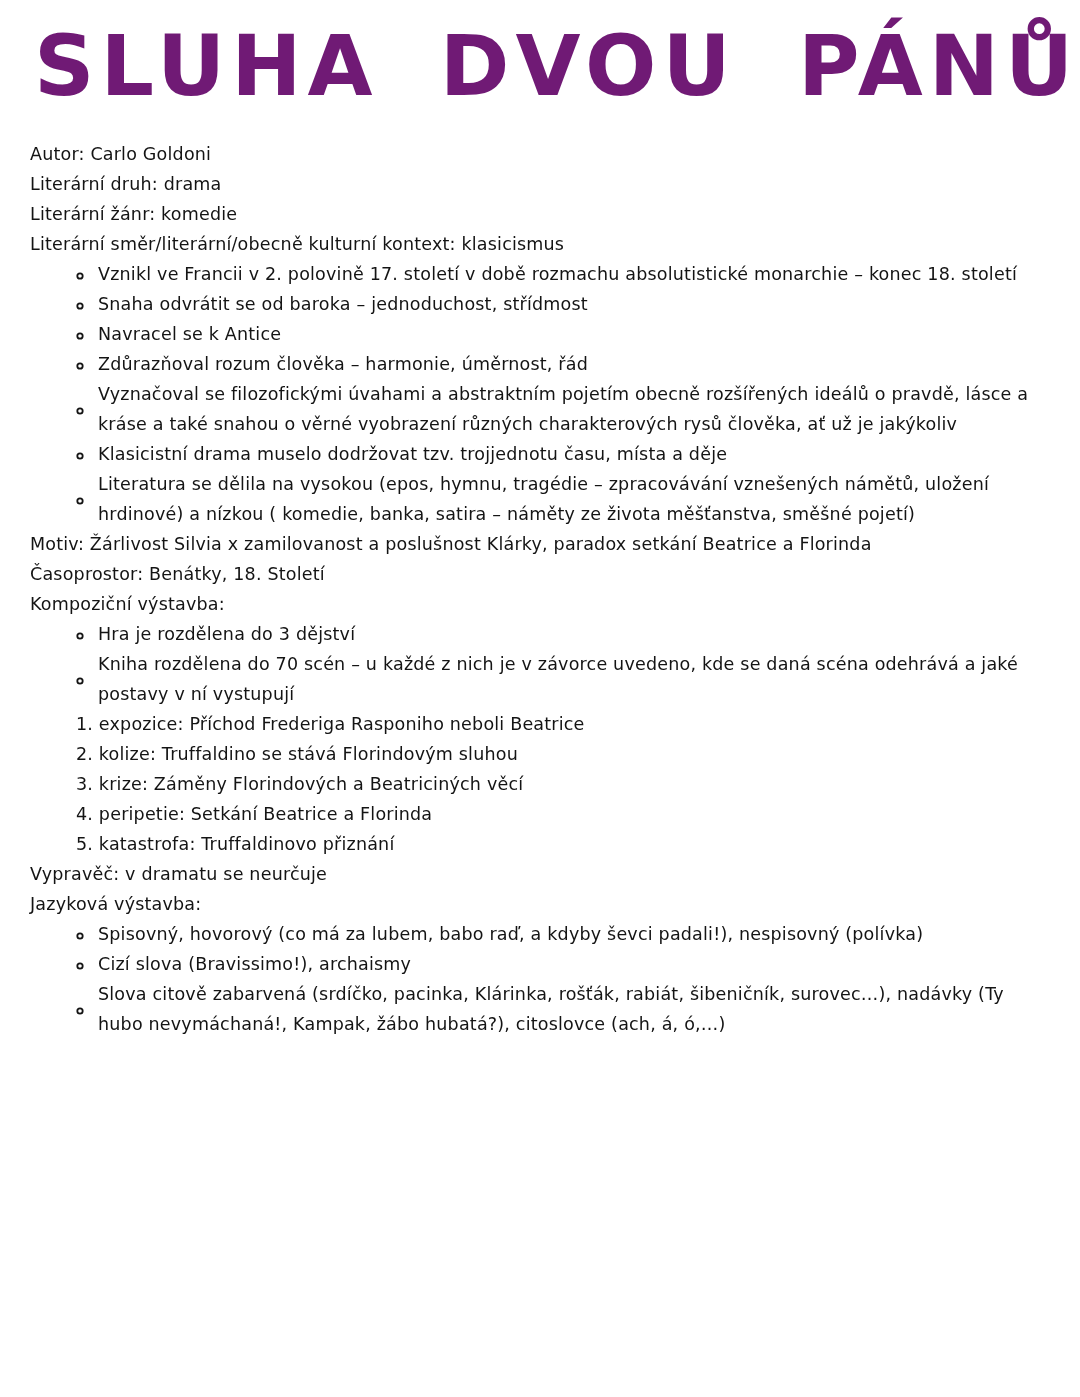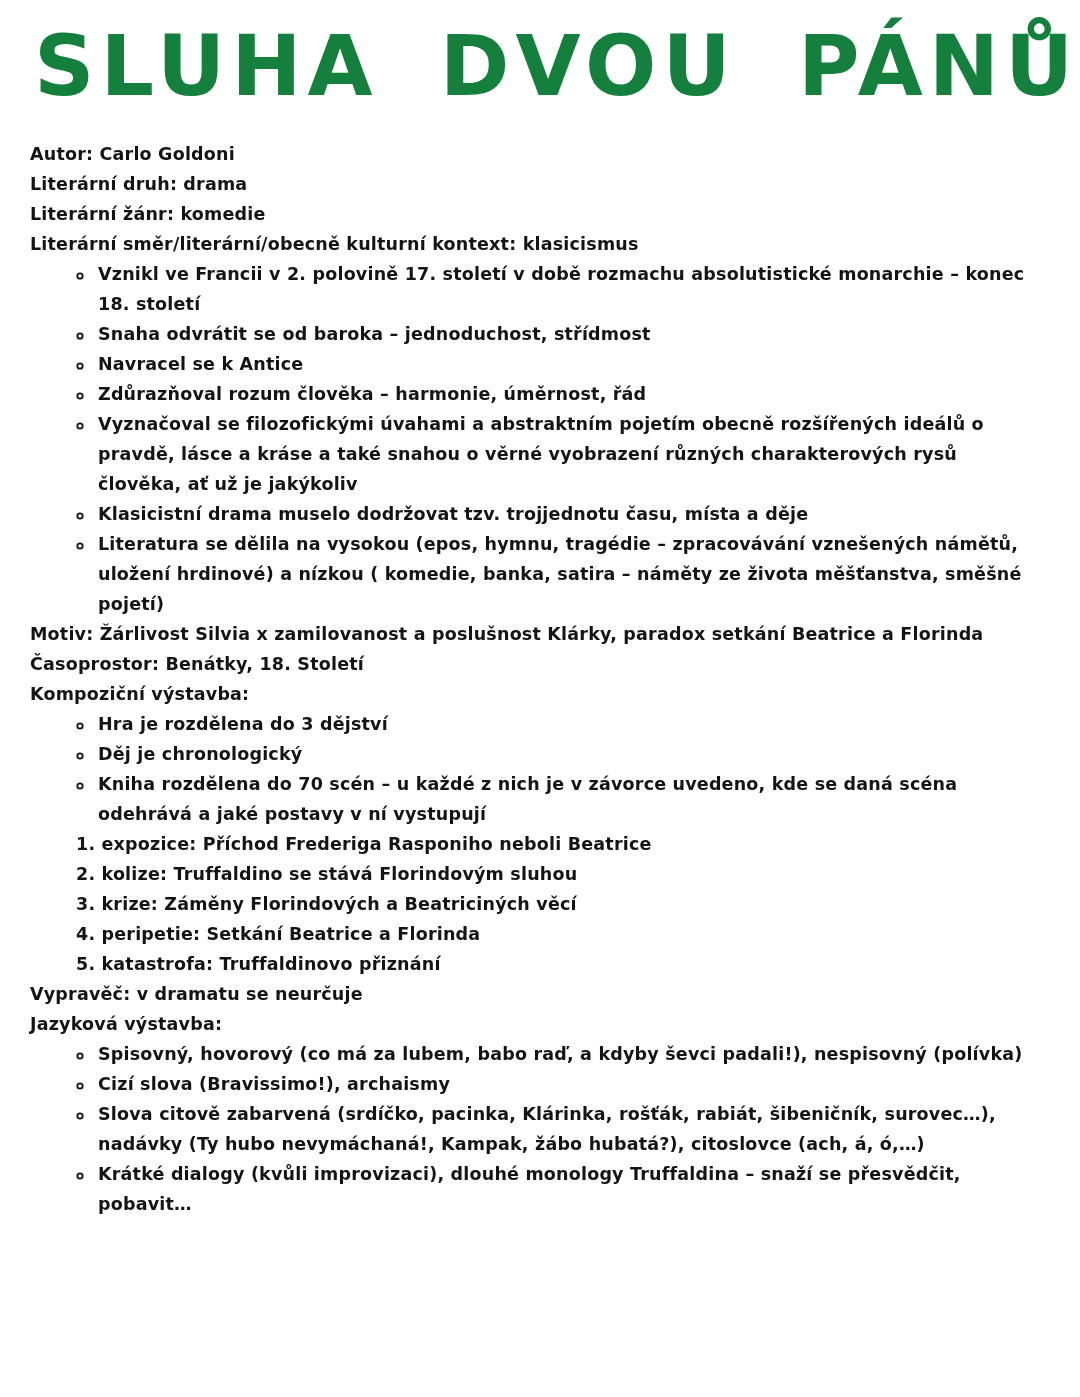--- a/index.html
+++ b/index.html
@@ -22,30 +22,31 @@
     font-weight: 800;
     color: #1c66f2;
     letter-spacing: 6px;
     word-spacing: 26px;
     margin: 10px 0 22px 4px;
     white-space: nowrap;
     line-height: 1.2;
   }
   .note-body {
     font-size: 17.5px;
-    font-weight: 700;
+    font-weight: 400;
     line-height: 30px;
     letter-spacing: 0.2px;
   }
   .line {
     min-height: 30px;
   }
   .line.bullet {
     display: flex;
     padding-left: 46px;
+    align-items: center;
   }
   .line.numbered {
     padding-left: 46px;
   }
   .marker {
     flex: 0 0 22px;
     width: 22px;
     position: relative;
   }
   .circle {
@@ -60,21 +61,21 @@
     transform: scale(0.9);
   }
   .txt {
     flex: 1 1 auto;
   }
 </style>
 </head>
 <body>
 
 <div class="page">
-  <h1 class="doc-title" style="color: #15803d;">SLUHA DVOU PÁNŮ</h1>
+  <h1 class="doc-title" style="color: #701a75;">SLUHA DVOU PÁNŮ</h1>
   <div class="note-body">
       <div class="line plain">Autor: Carlo Goldoni</div>
       <div class="line plain">Literární druh: drama</div>
       <div class="line plain">Literární žánr: komedie</div>
       <div class="line plain">Literární směr/literární/obecně kulturní kontext: klasicismus</div>
       <div class="line bullet">
         <span class="marker"><span class="circle"></span></span>
         <div class="txt">Vznikl ve Francii v 2. polovině 17. století v době rozmachu absolutistické monarchie – konec 18. století</div>
       </div>
       <div class="line bullet">
@@ -103,24 +104,20 @@
       </div>
       <div class="line plain">Motiv: Žárlivost Silvia x zamilovanost a poslušnost Klárky, paradox setkání Beatrice a Florinda</div>
       <div class="line plain">Časoprostor: Benátky, 18. Století</div>
       <div class="line plain">Kompoziční výstavba:</div>
       <div class="line bullet">
         <span class="marker"><span class="circle"></span></span>
         <div class="txt">Hra je rozdělena do 3 dějství</div>
       </div>
       <div class="line bullet">
         <span class="marker"><span class="circle"></span></span>
-        <div class="txt">Děj je chronologický</div>
-      </div>
-      <div class="line bullet">
-        <span class="marker"><span class="circle"></span></span>
         <div class="txt">Kniha rozdělena do 70 scén – u každé z nich je v závorce uvedeno, kde se daná scéna odehrává a jaké postavy v ní vystupují</div>
       </div>
       <div class="line numbered">1. expozice: Příchod Frederiga Rasponiho neboli Beatrice</div>
       <div class="line numbered">2. kolize: Truffaldino se stává Florindovým sluhou</div>
       <div class="line numbered">3. krize: Záměny Florindových a Beatriciných věcí</div>
       <div class="line numbered">4. peripetie: Setkání Beatrice a Florinda</div>
       <div class="line numbered">5. katastrofa: Truffaldinovo přiznání</div>
       <div class="line plain">Vypravěč: v dramatu se neurčuje</div>
       <div class="line plain">Jazyková výstavba:</div>
       <div class="line bullet">
@@ -128,18 +125,14 @@
         <div class="txt">Spisovný, hovorový (co má za lubem, babo raď, a kdyby ševci padali!), nespisovný (polívka)</div>
       </div>
       <div class="line bullet">
         <span class="marker"><span class="circle"></span></span>
         <div class="txt">Cizí slova (Bravissimo!), archaismy</div>
       </div>
       <div class="line bullet">
         <span class="marker"><span class="circle"></span></span>
         <div class="txt">Slova citově zabarvená (srdíčko, pacinka, Klárinka, rošťák, rabiát, šibeničník, surovec…), nadávky (Ty hubo nevymáchaná!, Kampak, žábo hubatá?), citoslovce (ach, á, ó,…)</div>
       </div>
-      <div class="line bullet">
-        <span class="marker"><span class="circle"></span></span>
-        <div class="txt">Krátké dialogy (kvůli improvizaci), dlouhé monology Truffaldina – snaží se přesvědčit, pobavit…</div>
-      </div>
     </div>
 </div>
 
 </body></html>

